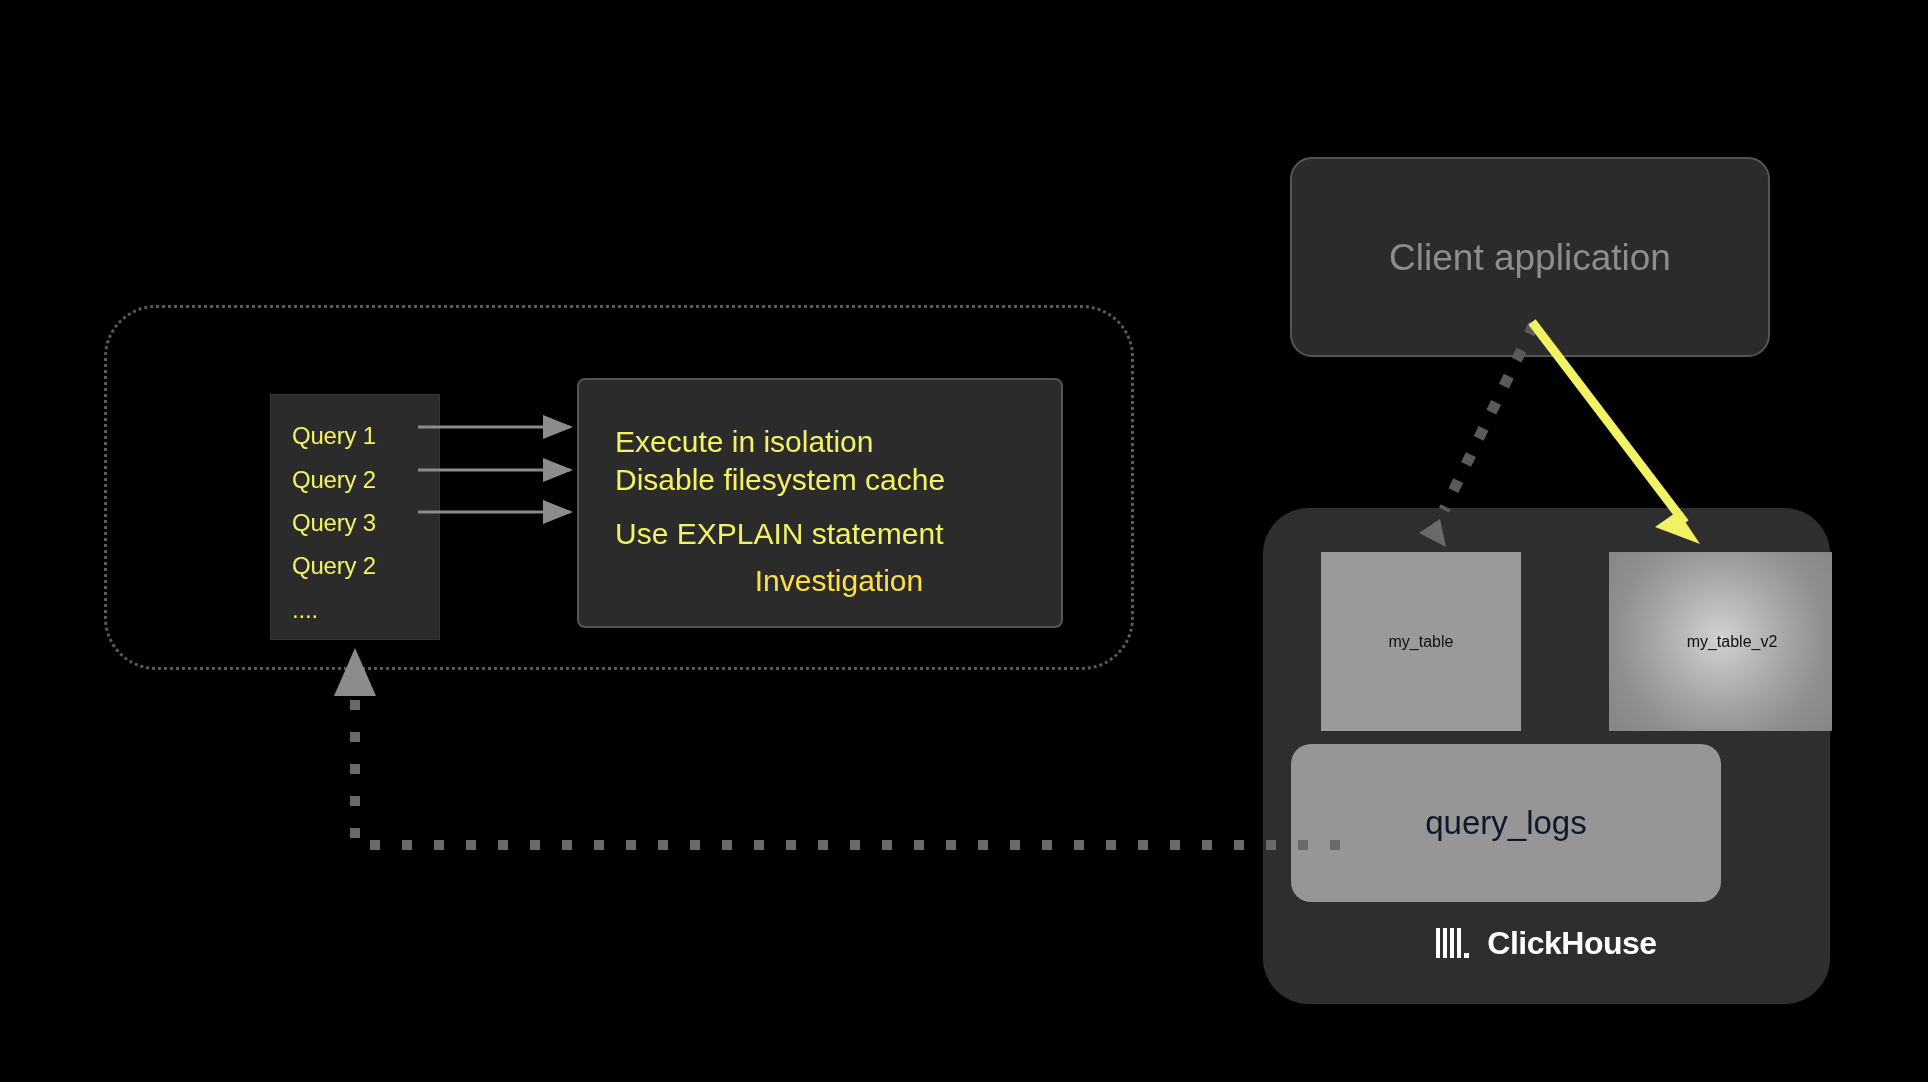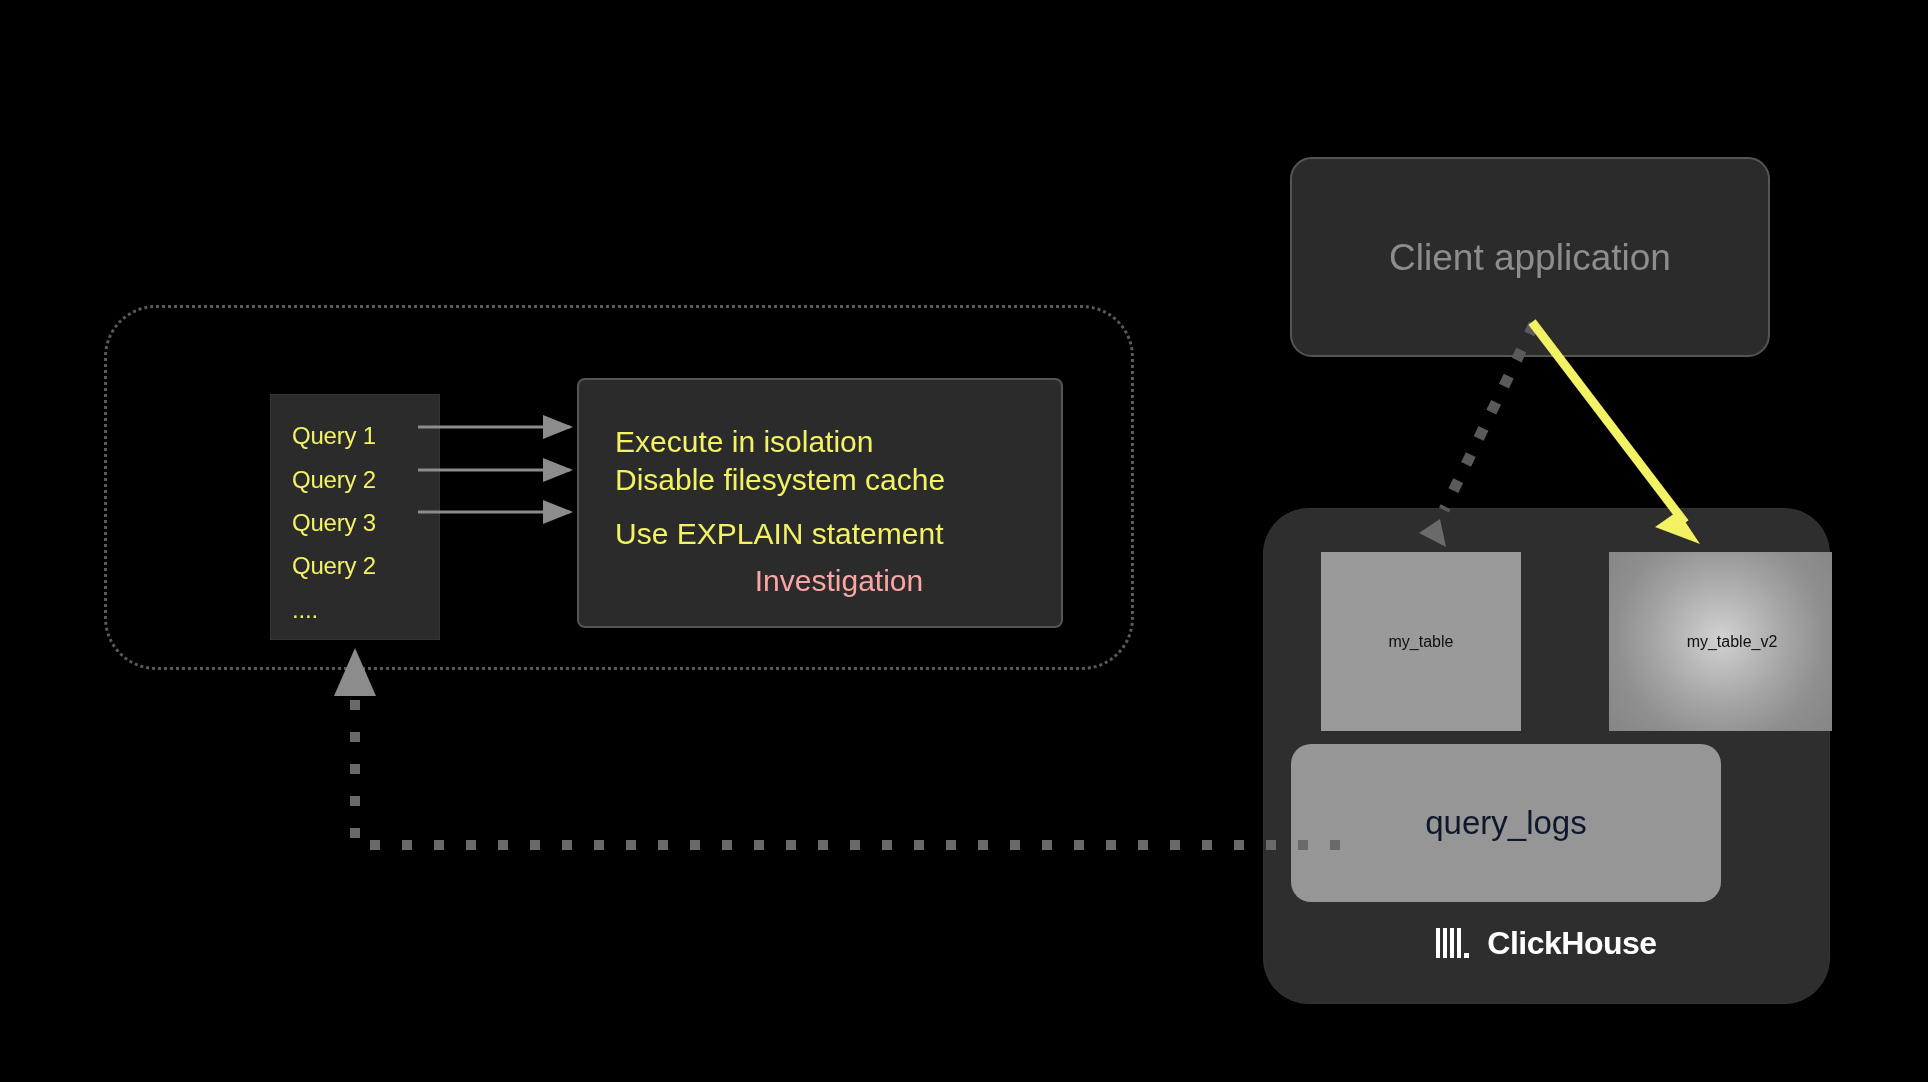--- a/index.html
+++ b/index.html
@@ -81,21 +81,21 @@
   }
   #inv-line-0 { top: 47px; }
   #inv-line-1 { top: 85px; }
   #inv-line-2 { top: 139px; }
   #inv-caption {
     position: absolute;
     left: 0;
     right: 4px;
     top: 186px;
     text-align: center;
-    color: #fca5a5;
+    color: #fde047;
     font-size: 30px;
     line-height: 30px;
     margin-left: 42px;
   }
 
   
   #client-app {
     position: absolute;
     left: 1290px;
     top: 157px;

